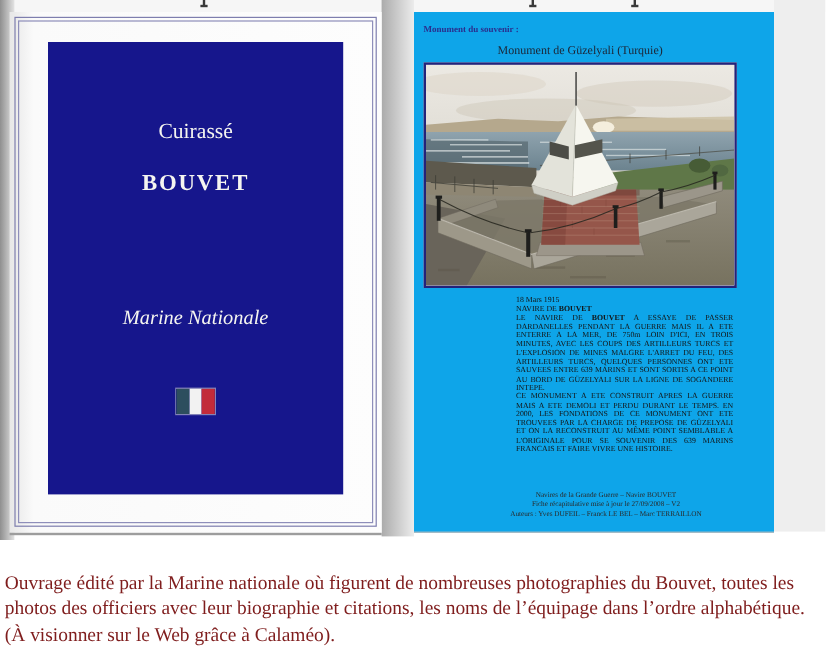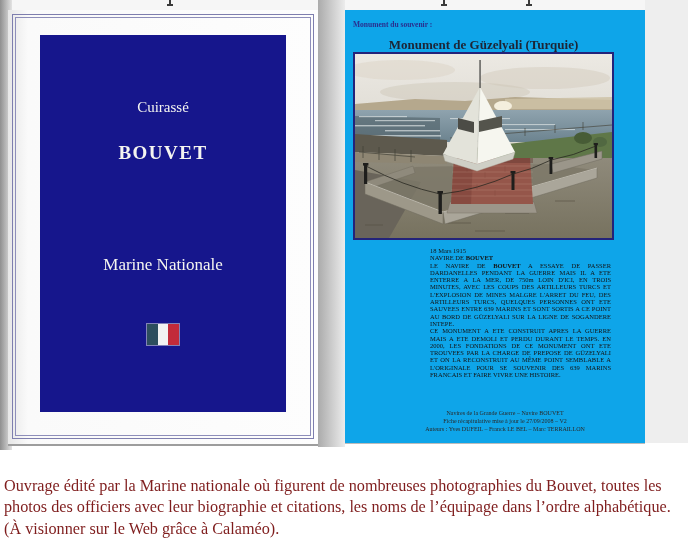--- a/index.html
+++ b/index.html
@@ -20,35 +20,35 @@
   .tmark .foot{position:absolute;left:0;top:4px;width:6px;height:1.6px;background:#3a3a3a;}
 
   
   .page-left{position:absolute;left:8px;top:10px;width:310px;height:434px;
              background:linear-gradient(90deg,#e7e7e7 0,#fafafa 20px,#fdfdfd 100%);
              border-bottom:2px solid #9d9d9d;}
   .frame-outer{position:absolute;left:4px;top:4px;right:4px;bottom:5px;border:1px solid #7e7eae;}
   .frame-inner{position:absolute;left:2px;top:2px;right:2px;bottom:2px;border:1px solid #8e8eba;}
   .cover-panel{position:absolute;left:32px;top:25px;width:246px;height:377px;
                background:#16168c;color:#f5f5f0;text-align:center;}
-  .cover-line1{position:absolute;left:0;top:64px;width:100%;font-size:15px;}
+  .cover-line1{position:absolute;left:0;top:64px;width:100%;font-size:18px;}
   .cover-line2{position:absolute;left:0;top:107px;width:100%;font-size:19px;font-weight:bold;letter-spacing:1.5px;}
-  .cover-line3{position:absolute;left:0;top:220px;width:100%;font-size:17px;}
+  .cover-line3{position:absolute;left:0;top:220px;width:100%;font-size:17px;font-style:italic;}
   .flag{position:absolute;left:50%;top:289px;margin-left:-16px;width:32px;height:21px;
         display:flex;box-shadow:0 0 0 1px rgba(220,220,220,.55);}
   .flag .b1{flex:1;background:#2d4e5e;}
   .flag .b2{flex:1;background:#f2f2f2;}
   .flag .b3{flex:1;background:#c22b3a;}
 
   
   .page-right{position:absolute;left:345px;top:10px;width:300px;height:433px;
               background:#0ea5e9;border-bottom:1px solid #bcbcbc;}
   .mon-header{position:absolute;left:8px;top:10px;font-size:7.5px;font-weight:bold;color:#2a2f8e;}
   .mon-subtitle{position:absolute;left:8px;top:27px;width:261px;text-align:center;
-                font-size:13px;font-weight:bold;color:#1d2535;}
+                font-size:10px;font-weight:normal;color:#1d2535;}
   .photo{position:absolute;left:8px;top:42px;width:257px;height:184px;
          border:2px solid #23237a;overflow:hidden;background:#e8e6e0;}
   .photo svg{display:block;width:257px;height:184px;}
   .fiche-text{position:absolute;left:85px;top:237px;width:181px;
               font-size:6.5px;line-height:7.3px;color:#141414;}
   .fiche-text .just{text-align:justify;margin:0;}
   .fiche-footer{position:absolute;left:30px;top:400px;width:260px;text-align:center;
                 font-size:6px;line-height:1.32;color:#2a2a2a;}
 
   

